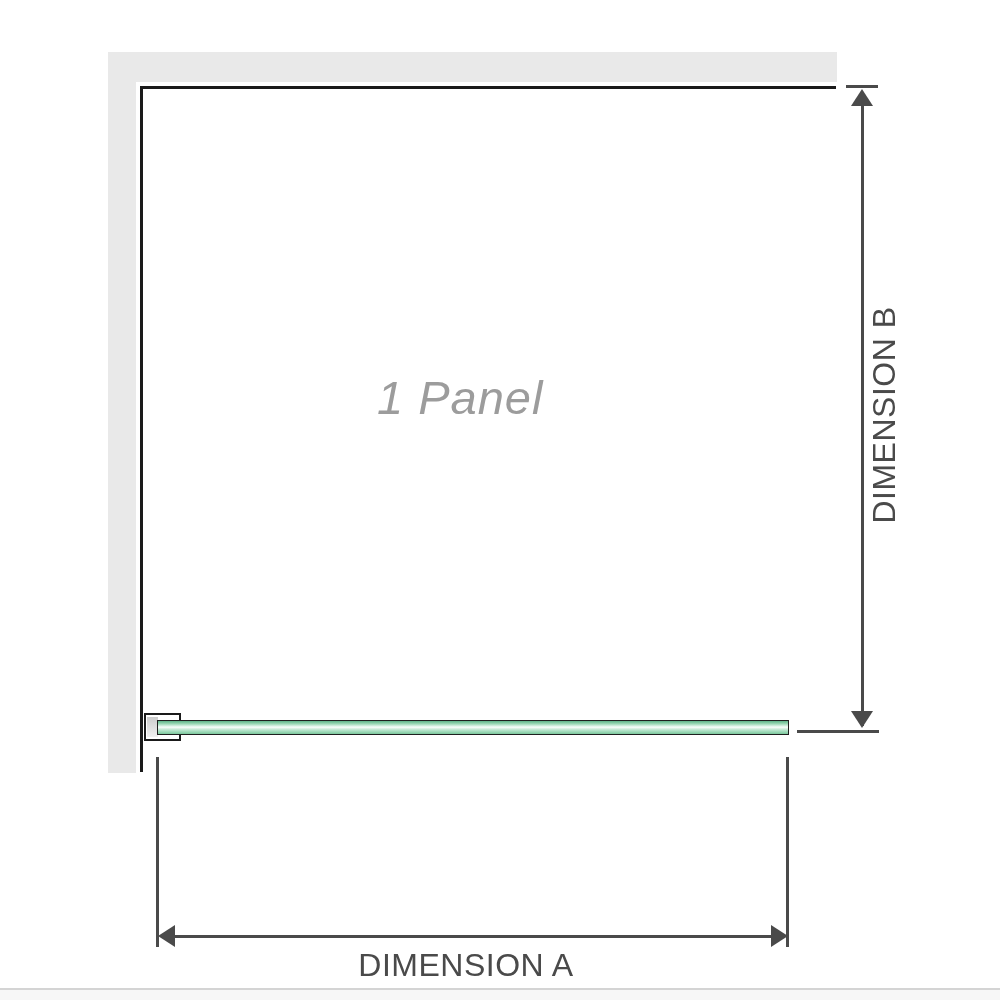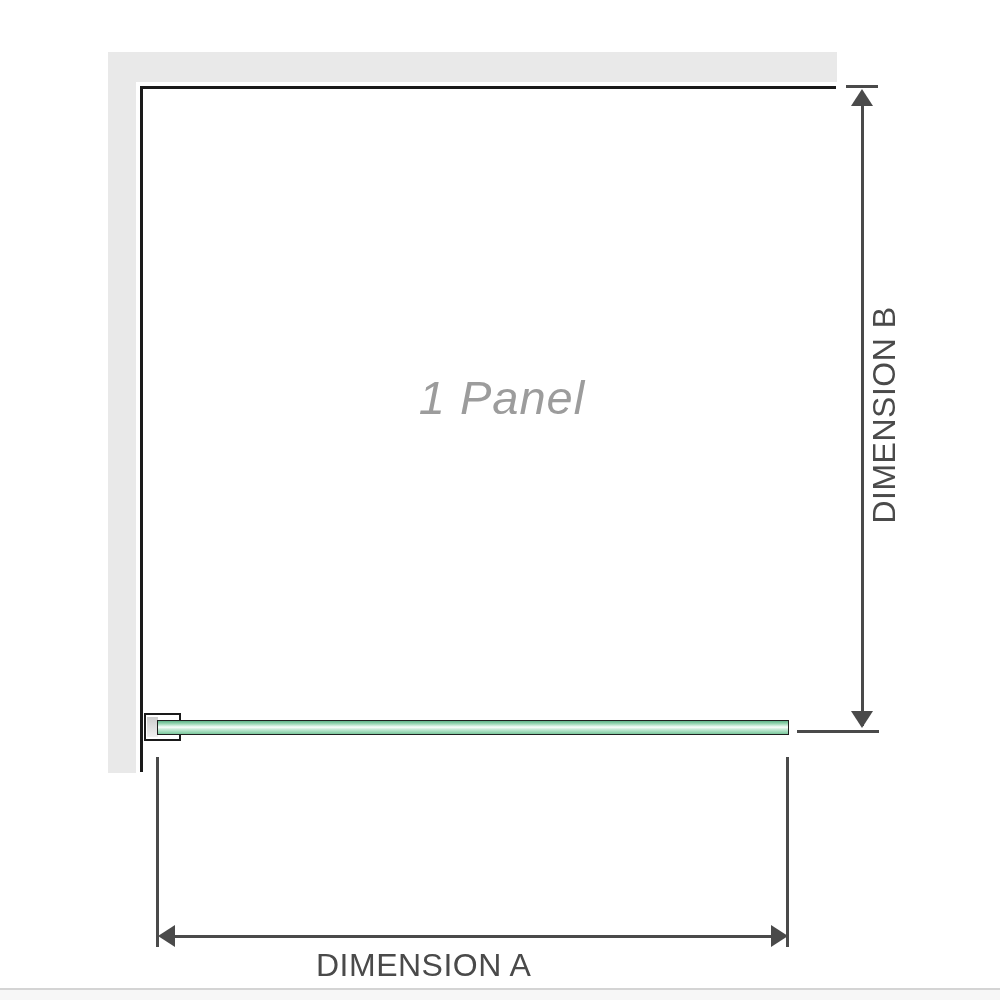--- a/index.html
+++ b/index.html
@@ -22,21 +22,21 @@
   .abs{position:absolute;}
   
   .wall-h{left:108px;top:52px;width:729px;height:30px;background:var(--wall-gray);}
   .wall-v{left:108px;top:52px;width:28px;height:721px;background:var(--wall-gray);}
   
   .outline-top{left:140px;top:86px;width:696px;height:2.5px;background:var(--outline-black);}
   .outline-left{left:140px;top:86px;width:3px;height:686px;background:var(--outline-black);}
   
   .panel-label{
     left:377px;top:372px;width:250px;height:52px;
-    text-align:center;line-height:52px;
+    line-height:52px;
     font-size:47px;font-style:italic;color:var(--label-gray);
     letter-spacing:1px;
   }
   
   .glass-bar{
     left:157px;top:720px;width:632px;height:15px;
     box-sizing:border-box;border:1.5px solid var(--glass-border);
     background:linear-gradient(180deg,
       #5fb389 0%, #8ed2ac 18%, #e6f7ee 42%, #f2fbf6 50%,
       #cdecdb 62%, #9bd8b6 84%, var(--glass-green-dark) 100%);
@@ -74,21 +74,21 @@
   .dima-ext-right{left:786px;top:757px;width:3px;height:190px;background:var(--dim-gray);}
   .dima-line{left:162px;top:934.5px;width:622px;height:3px;background:var(--dim-gray);}
   .dima-arrow-left{left:158px;top:925px;
     border-top:11px solid transparent;border-bottom:11px solid transparent;
     border-right:17px solid var(--dim-gray);}
   .dima-arrow-right{left:771px;top:925px;
     border-top:11px solid transparent;border-bottom:11px solid transparent;
     border-left:17px solid var(--dim-gray);}
   .dima-label{
     left:316px;top:948px;width:300px;height:34px;
-    line-height:34px;
+    text-align:center;line-height:34px;
     font-size:32px;color:var(--dim-gray);letter-spacing:0.5px;
   }
   
   .bottom-divider{left:0;top:988px;width:1000px;height:2px;background:var(--divider-gray);}
   .footer-strip{left:0;top:990px;width:1000px;height:10px;background:var(--footer-strip);}
 </style>
 </head>
 <body>
 
 <div class="canvas">

